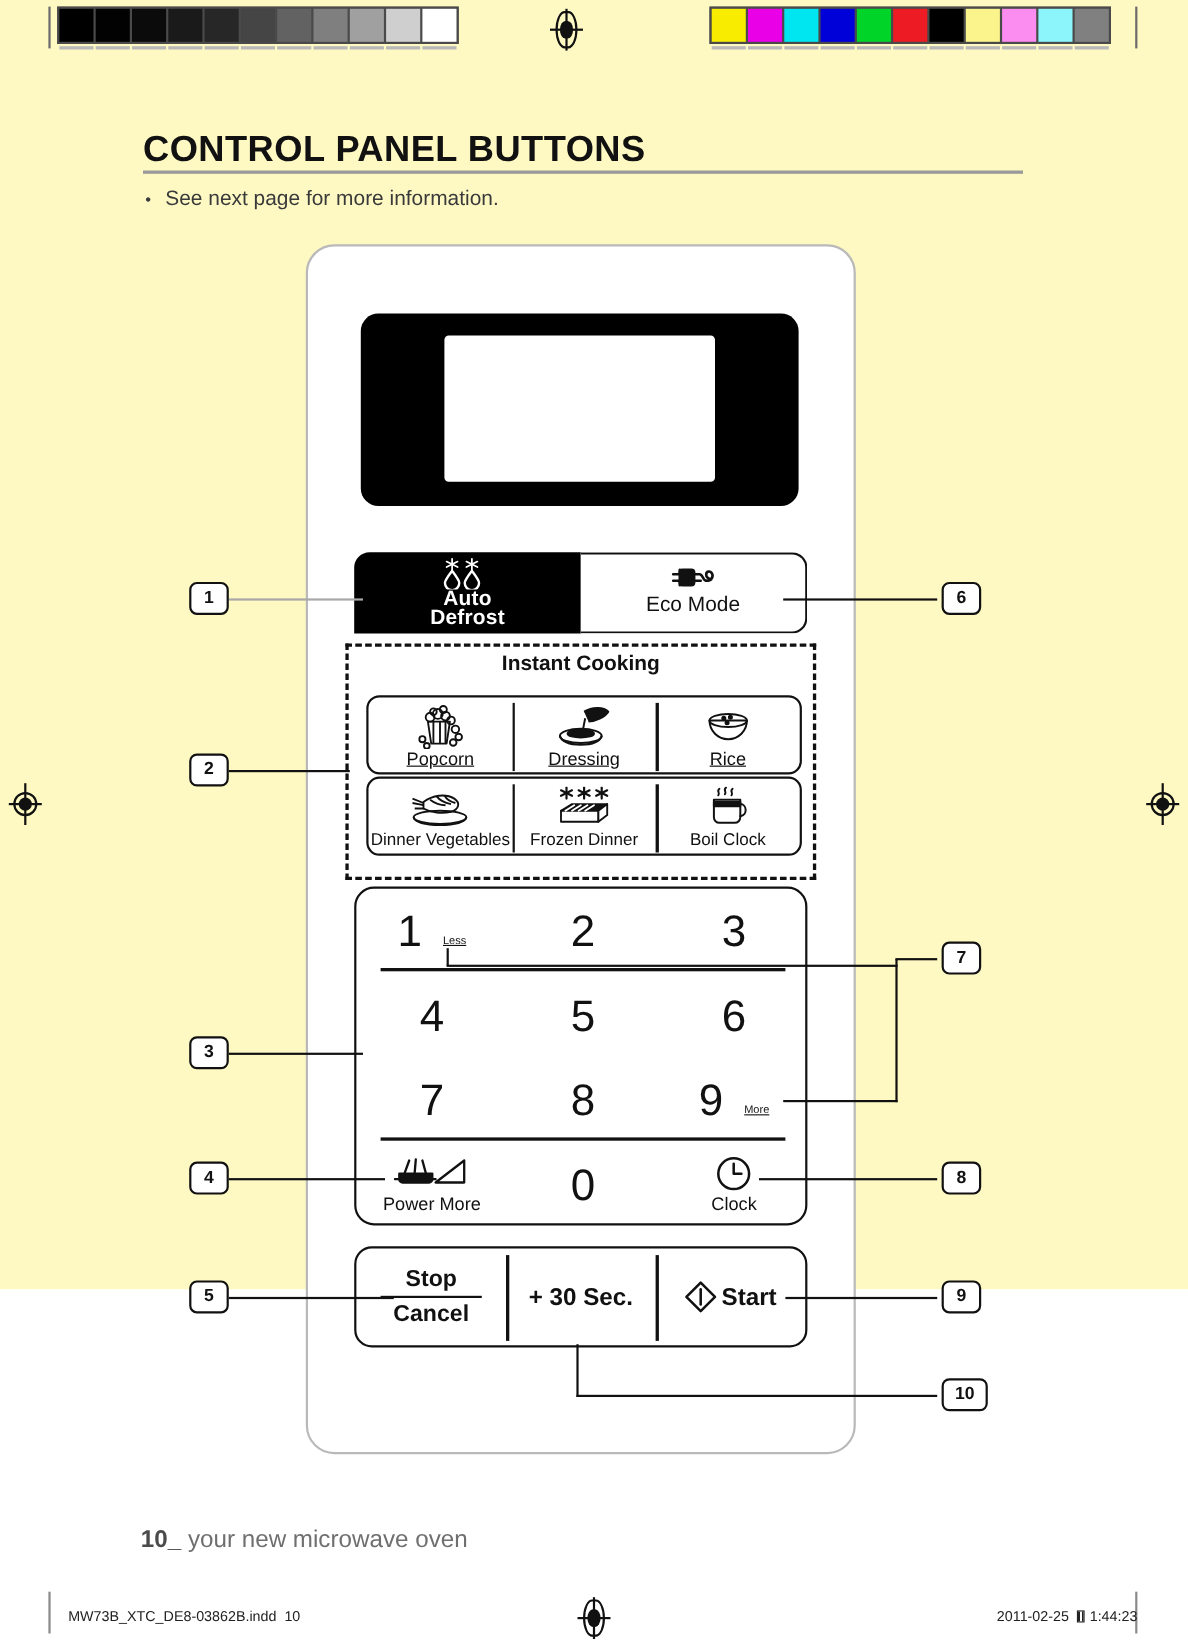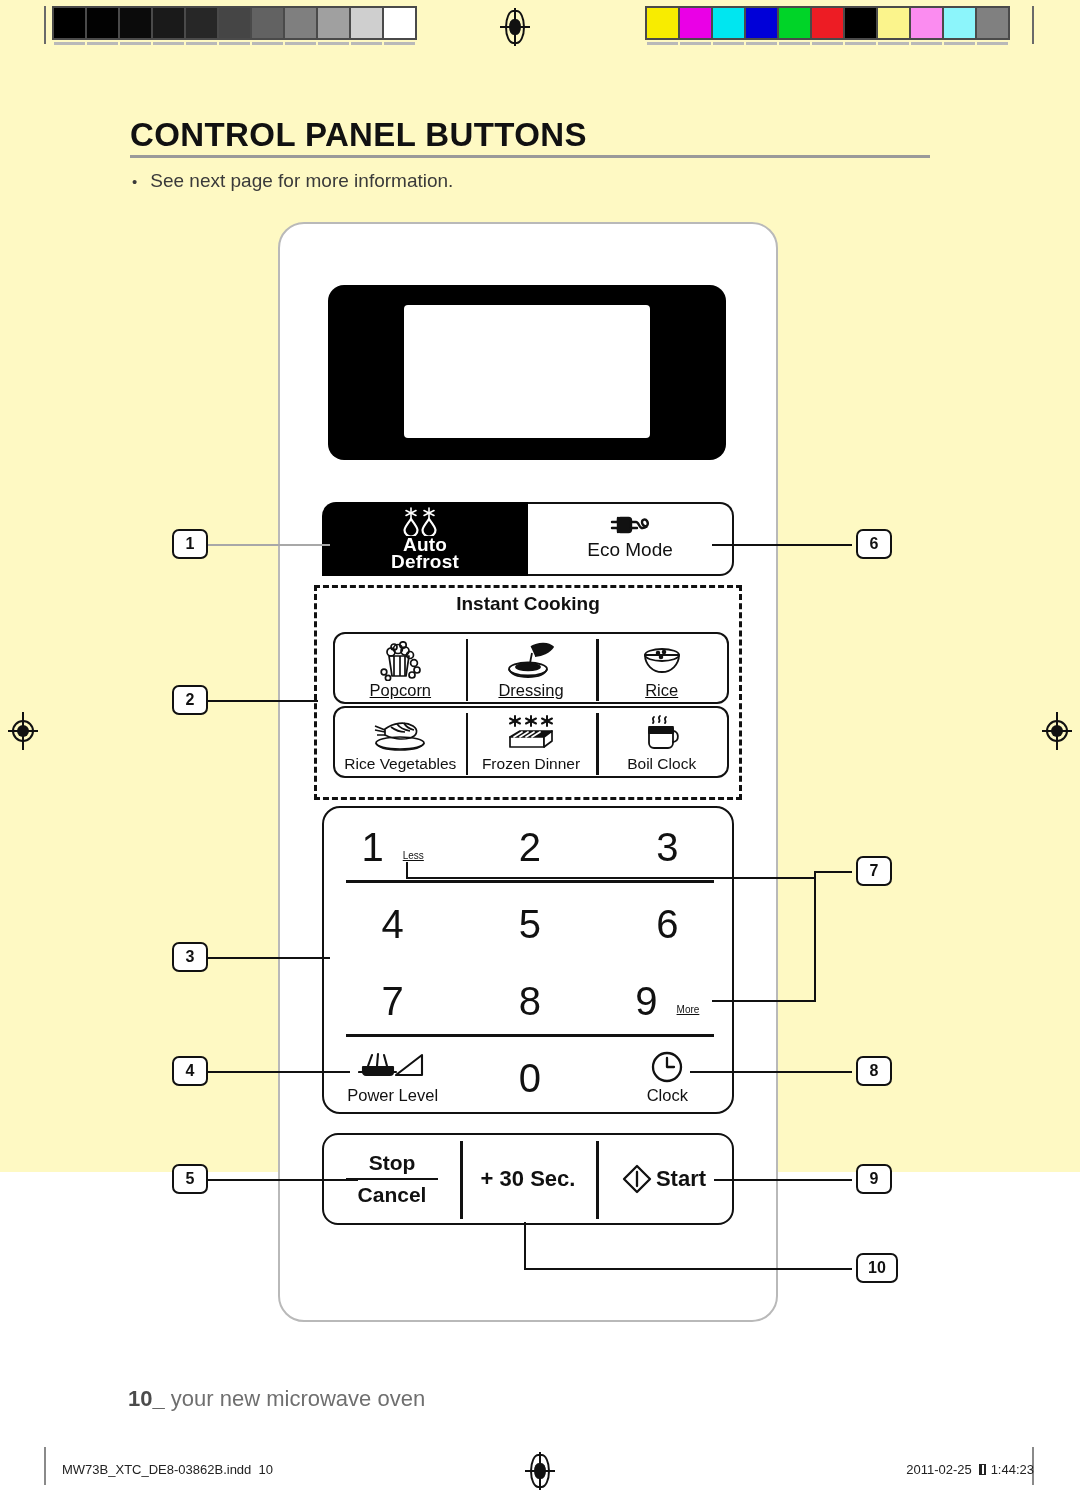--- a/index.html
+++ b/index.html
@@ -377,21 +377,21 @@
           <svg width="62" height="38" viewBox="0 0 62 38">
             <g fill="none" stroke="#111" stroke-width="1.7" stroke-linejoin="round">
               <path d="M6 9 l10 4 M6 13 l10 2 M8 18 l9 0"></path>
               <path d="M16 12 c8-6 20-8 28-3 c6 4 4 10-3 12 c-8 2-18 1-25-3 z" fill="#fff"></path>
               <path d="M22 10 c4 3 9 5 14 5 M28 7 c3 4 8 6 13 7 M35 6 c2 4 6 6 10 7"></path>
               <ellipse cx="31" cy="26" rx="24" ry="6"></ellipse>
               <path d="M7 26 c2 5 11 7 24 7 c13 0 22-2 24-7"></path>
             </g>
           </svg>
         </span>
-        <span class="lbl">Rice Vegetables</span>
+        <span class="lbl">Dinner Vegetables</span>
       </div>
       <div class="ic-cell">
         <span class="ic-ico">
           <svg width="66" height="40" viewBox="0 0 66 40">
             <g stroke="#111" stroke-width="2" stroke-linecap="round" fill="none">
               <g>
                 <line x1="17" y1="1" x2="17" y2="11"></line>
                   <line x1="12" y1="3.5" x2="22" y2="8.5"></line>
                   <line x1="22" y1="3.5" x2="12" y2="8.5"></line>
                 <line x1="33" y1="1" x2="33" y2="11"></line>
@@ -477,21 +477,21 @@
               <g fill="none" stroke="#111" stroke-width="2.1" stroke-linecap="round" stroke-linejoin="round">
                 <line x1="14" y1="3" x2="10" y2="14"></line>
                 <line x1="20" y1="2" x2="19" y2="14"></line>
                 <line x1="26" y1="3" x2="29" y2="14"></line>
                 <path d="M5 15 h30 v5 a3 3 0 0 1 -3 3 h-24 a3 3 0 0 1 -3 -3 z" fill="#111"></path>
                 <path d="M1 20 h4 M35 20 h3"></path>
                 <path d="M38 23 h26 v-20 z" fill="none"></path>
               </g>
             </svg>
           </span>
-          <span class="lbl">Power Level</span>
+          <span class="lbl">Power More</span>
         </span>
       </div>
       <div class="kp-cell">
         <span class="kp-num">0</span>
       </div>
       <div class="kp-cell">
         <span class="kp-stack">
           <span class="kp-ico">
             <svg width="34" height="34" viewBox="0 0 34 34">
               <circle cx="17" cy="17" r="14" fill="none" stroke="#111" stroke-width="2.3"></circle>

